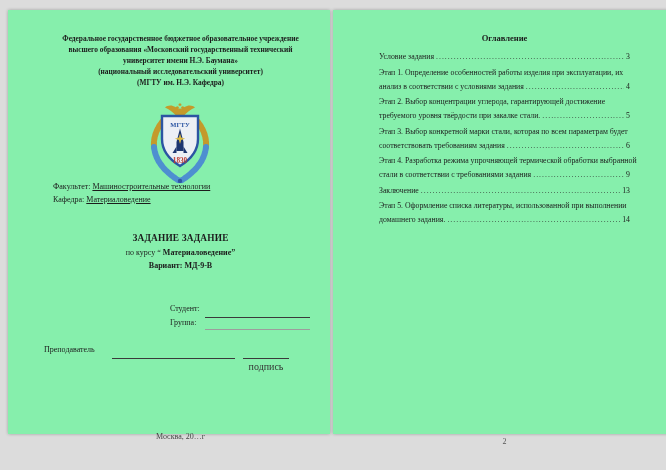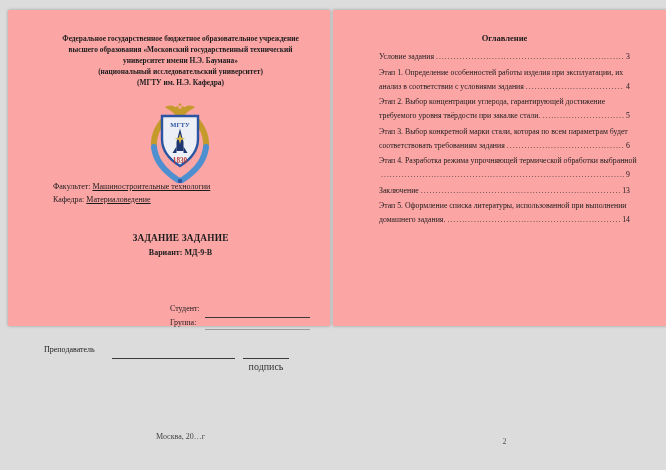--- a/index.html
+++ b/index.html
@@ -3,21 +3,21 @@
 <meta charset="utf-8">
 <style>
   html,body{margin:0;padding:0;}
   body{
     width:666px;height:470px;position:relative;
     background:#dcdcdc;overflow:hidden;
     font-family:"Liberation Serif","DejaVu Serif",serif;
     color:#1c1c1c;
   }
   .page{
-    position:absolute;top:10px;height:316px;background:#fca5a5;
+    position:absolute;top:10px;height:424px;background:#86efac;
     box-shadow:0 0 3px rgba(0,0,0,.28);
     text-decoration:underline;
   }
   #page1{left:8px;width:322px;}
   #page2{left:333px;width:321px;padding-left:31px;}
 
   
   .p1-header{
     position:absolute;top:23px;left:46px;width:253px;
     text-align:center;font-weight:bold;font-size:7.4px;line-height:11px;
@@ -104,20 +104,23 @@
       <span class="uline">Машиностроительные технологии</span>
     </div>
     <div class="fac-row">
       <span>Кафедра:</span>
       <span class="uline">Материаловедение</span>
     </div>
   </div>
 
   <div class="title-block">
     <div class="t1">ЗАДАНИЕ ЗАДАНИЕ</div>
+    <div class="t2">
+      <span>по курсу “ </span><b>Материаловедение”</b>
+    </div>
     <div class="t3">Вариант: МД-9-В</div>
   </div>
 
   <span class="lbl" style="left:162px;top:294px;">Студент:</span>
   <div class="fill-line" style="left:197px;top:307px;width:105px;"></div>
 
   <span class="lbl" style="left:162px;top:308px;">Группа:</span>
   <div class="fill-line gray" style="left:197px;top:319px;width:105px;"></div>
 
   <span class="lbl" style="left:36px;top:335px;">Преподаватель</span>
@@ -158,20 +161,21 @@
         <div class="toc-line">Этап 3. Выбор конкретной марки стали, которая по всем параметрам будет</div>
         <div class="toc-last">
           <span class="txt">соответствовать требованиям задания</span>
           <span class="leader">........................................................................................................................................................................................................</span>
           <span class="pg">6</span>
         </div>
       </div>
       <div class="toc-entry">
         <div class="toc-line">Этап 4. Разработка режима упрочняющей термической обработки выбранной</div>
         <div class="toc-last">
+          <span class="txt">стали в соответствии с требованиями задания</span>
           <span class="leader">........................................................................................................................................................................................................</span>
           <span class="pg">9</span>
         </div>
       </div>
       <div class="toc-entry">
         <div class="toc-last">
           <span class="txt">Заключение</span>
           <span class="leader">........................................................................................................................................................................................................</span>
           <span class="pg">13</span>
         </div>

